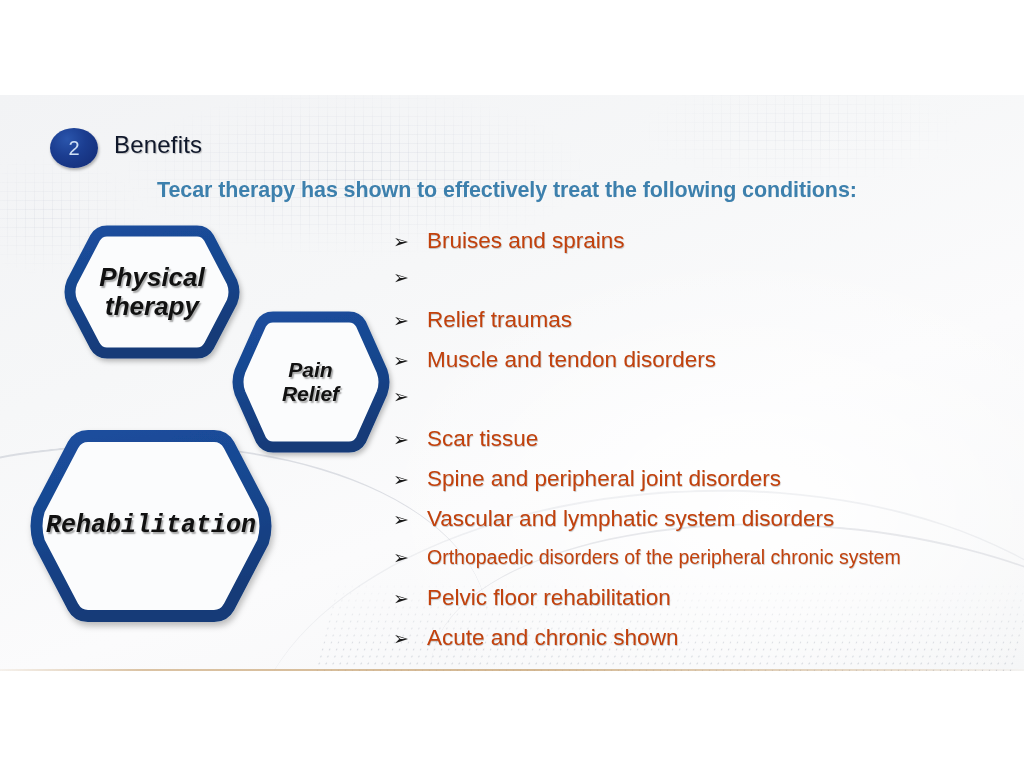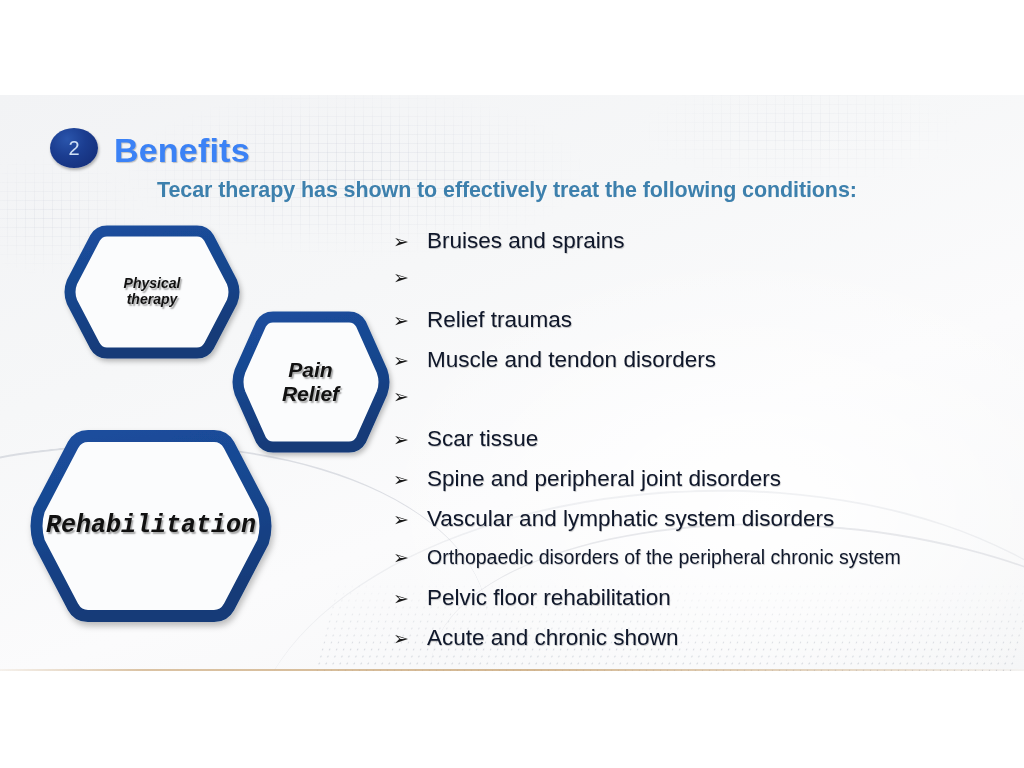--- a/index.html
+++ b/index.html
@@ -108,23 +108,23 @@
     font-size: 20px;
     display: flex;
     align-items: center;
     justify-content: center;
     letter-spacing: 0;
   }
 
   #page-title {
     position: absolute;
     left: 114px; top: 131px;
-    font-size: 34px;
-    font-weight: bold;
-    color: #3b82f6;
+    font-size: 24px;
+    font-weight: normal;
+    color: #0f172a;
     text-shadow: 1px 1px 1px rgba(0,0,0,0.22);
     letter-spacing: .2px;
   }
 
   #subtitle {
     position: absolute;
     left: 141px; top: 178px;
     font-size: 21.5px;
     font-weight: bold;
     color: #3d80ad;
@@ -149,21 +149,21 @@
     font-style: italic;
     font-weight: bold;
     color: #111111;
     text-shadow: 1.5px 1.5px 1.5px rgba(0,0,0,0.35);
     line-height: 1.12;
     text-align: center;
     pointer-events: none;
   }
 
   #hex-physical      { left: 62px;  top: 222px; width: 180px; height: 140px; }
-  #hex-physical .hex-label { font-size: 14px; }
+  #hex-physical .hex-label { font-size: 26px; }
   #hex-pain          { left: 229px; top: 308px; width: 163px; height: 148px; }
   #hex-pain .hex-label { font-size: 21px; }
   #hex-rehab         { left: 22px;  top: 426px; width: 258px; height: 200px; font-family: Liberation Mono, monospace; }
   #hex-rehab .hex-label { font-size: 25px; }
 
   
   #bullets {
     position: absolute;
     left: 393px;
     top: 228px;
@@ -176,21 +176,21 @@
   }
   .bullet .marker {
     width: 34px;
     flex: 0 0 34px;
     font-size: 19px;
     color: #1a1a1a;
     line-height: 1;
   }
   .bullet .btext {
     font-size: 22.5px;
-    color: #0f172a;
+    color: #c2410c;
     white-space: nowrap;
     text-shadow: 0.6px 0.6px 0.8px rgba(0,0,0,0.22);
   }
   .bullet.small .btext { font-size: 19.5px; }
 </style>
 </head>
 <body>
 
 <div id="slide">
 

